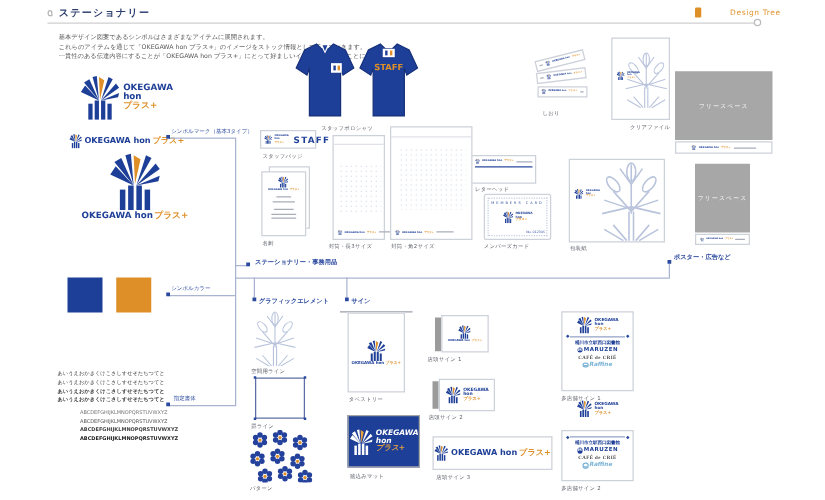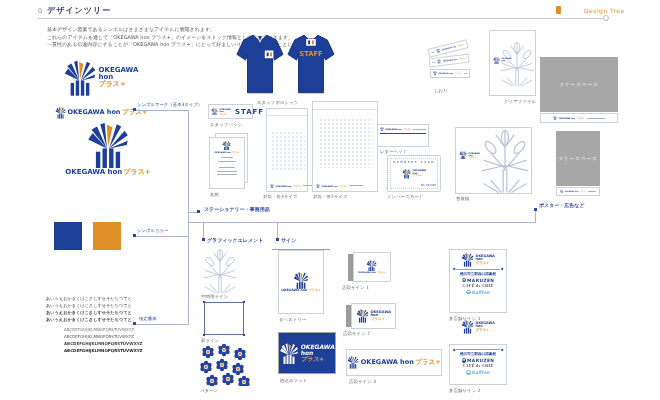--- a/index.html
+++ b/index.html
@@ -33,21 +33,21 @@
   .raf .ic::after{content:"";position:absolute;left:0;right:0;top:1.4px;height:1px;background:#7ab3d6}
   .raf .tx{font-size:4.6px;font-weight:bold;font-style:italic;color:#79b2d6}
   .corner-dot{position:absolute;width:1.6px;height:1.6px;background:#2b4a9f}
 </style>
 </head>
 <body>
 
 <div id="canvas">
 
   <div class="abs" style="left:38px;top:8px;width:4px;height:5px;border:1px solid #b5b5b5;border-radius:50% 50% 0 50%"></div>
-  <div class="abs" style="left:47px;top:5px;font-size:8px;font-weight:bold;color:#2c3f6e;letter-spacing:1px">デザインツリー</div>
+  <div class="abs" style="left:47px;top:5px;font-size:8px;font-weight:bold;color:#2c3f6e;letter-spacing:1px">ステーショナリー</div>
   <div class="abs" style="left:556px;top:6px;width:5px;height:8px;background:#de8f28;border-radius:1px"></div>
   <div class="abs" style="left:584px;top:7px;font-size:6px;color:#e0922f;letter-spacing:.5px">Design Tree</div>
   <div class="abs" style="left:38px;top:18px;width:570px;height:1px;background:#cfcfcf"></div>
   <div class="abs" style="left:603px;top:14.5px;width:6px;height:6px;border:1px solid #bbb;border-radius:50%;background:#fff"></div>
   <div class="abs" style="left:47px;top:26px;font-size:5px;color:#555">基本デザイン図案であるシンボルはさまざまなアイテムに展開されます。</div>
   <div class="abs" style="left:47px;top:33.5px;font-size:5px;color:#555">これらのアイテムを通じて「OKEGAWA hon プラス+」のイメージをストック情報として伝えていきます。</div>
   <div class="abs" style="left:47px;top:41px;font-size:5px;color:#555">一貫性のある伝達内容にすることが「OKEGAWA hon プラス+」にとって好ましいイメージを伝えることにつながります。</div>
 
   <div class="abs" style="left:63px;top:60px">
       <span class="lg-row">

